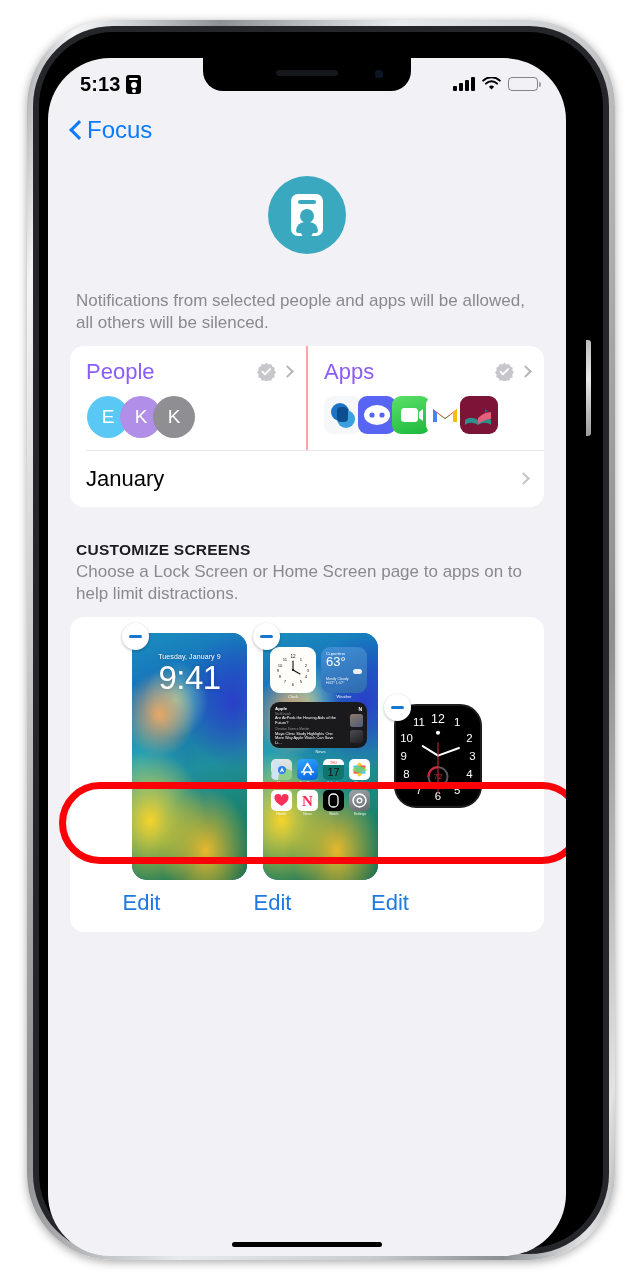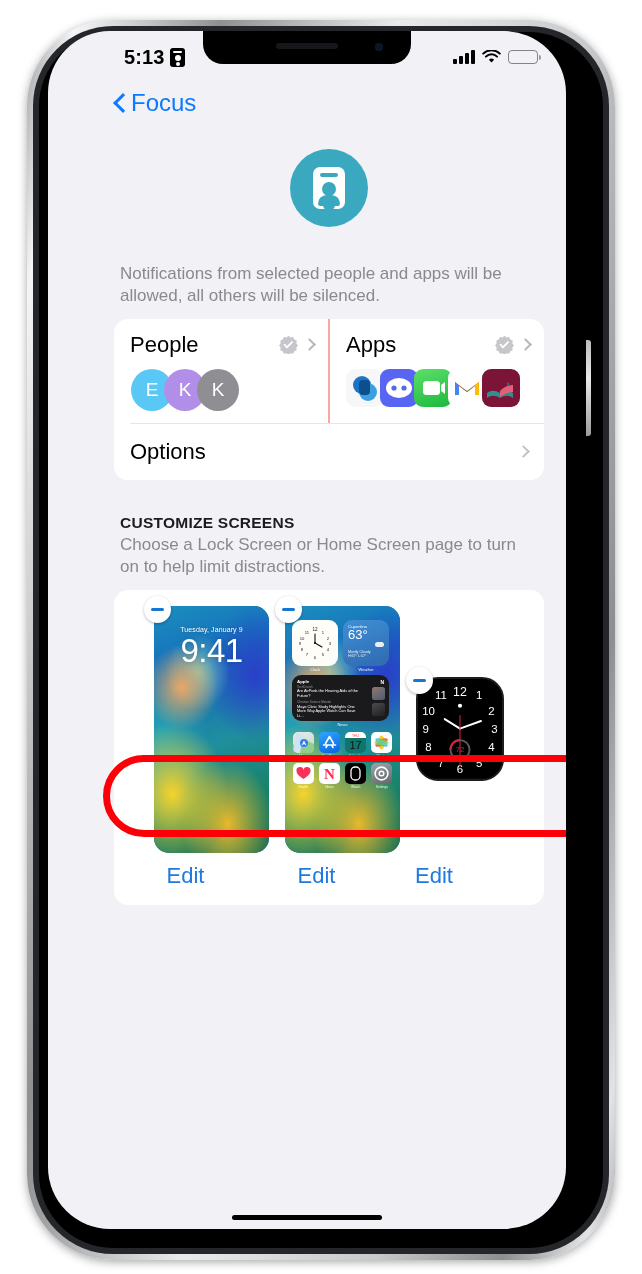--- a/index.html
+++ b/index.html
@@ -36,26 +36,25 @@
   }
   .device-bezel {
     position: absolute;
     left: 12px; top: 12px;
     width: 564px; height: 1216px;
     border-radius: 74px;
     background: #000000;
   }
   .screen {
     position: absolute;
-    left: 21px; top: 11px;
+    left: 21px; top: 38px;
     width: 518px; height: 1198px;
     border-radius: 62px;
     background: #f1f1f6;
     overflow: hidden;
-    padding-left: 44px;
   }
 
   
   .notch {
     position: absolute;
     left: 50%; top: 0;
     transform: translateX(-50%);
     width: 208px; height: 33px;
     background: #000;
     border-bottom-left-radius: 20px;
@@ -290,21 +289,21 @@
   .split-cell + .split-cell {
     border-left: 2px solid #fca5a5;
   }
   .cell-head {
     display: flex;
     align-items: center;
     justify-content: space-between;
   }
   .cell-label {
     font-size: 22px;
-    color: #000000;
+    color: #8b5cf6;
   }
   .cell-head-right {
     display: flex;
     align-items: center;
     gap: 7px;
   }
   .check-badge {
     width: 19px; height: 19px;
     position: relative;
     flex: 0 0 auto;
@@ -724,30 +723,30 @@
                 </svg>
               </span>
             </div>
           </div>
 
         </div>
 
         <div class="row-divider"></div>
 
         <div class="opt-row">
-          <span class="opt-label">Options</span>
+          <span class="opt-label">January</span>
           <span class="chev-right dark"></span>
         </div>
       </div>
 
       <div class="red-ring"></div>
 
       <div class="section-header">
         <div class="section-title">CUSTOMIZE SCREENS</div>
-        <div class="section-sub">Choose a Lock Screen or Home Screen page to turn on to help limit distractions.</div>
+        <div class="section-sub">Choose a Lock Screen or Home Screen page to apps on to help limit distractions.</div>
       </div>
 
       <div class="screens-card">
         <div class="screens-row">
 
           <div class="screen-item">
             <div class="minus-btn"></div>
             <div class="thumb-lock">
               <div class="wall"></div>
               <div class="lock-date">Tuesday, January 9</div>

